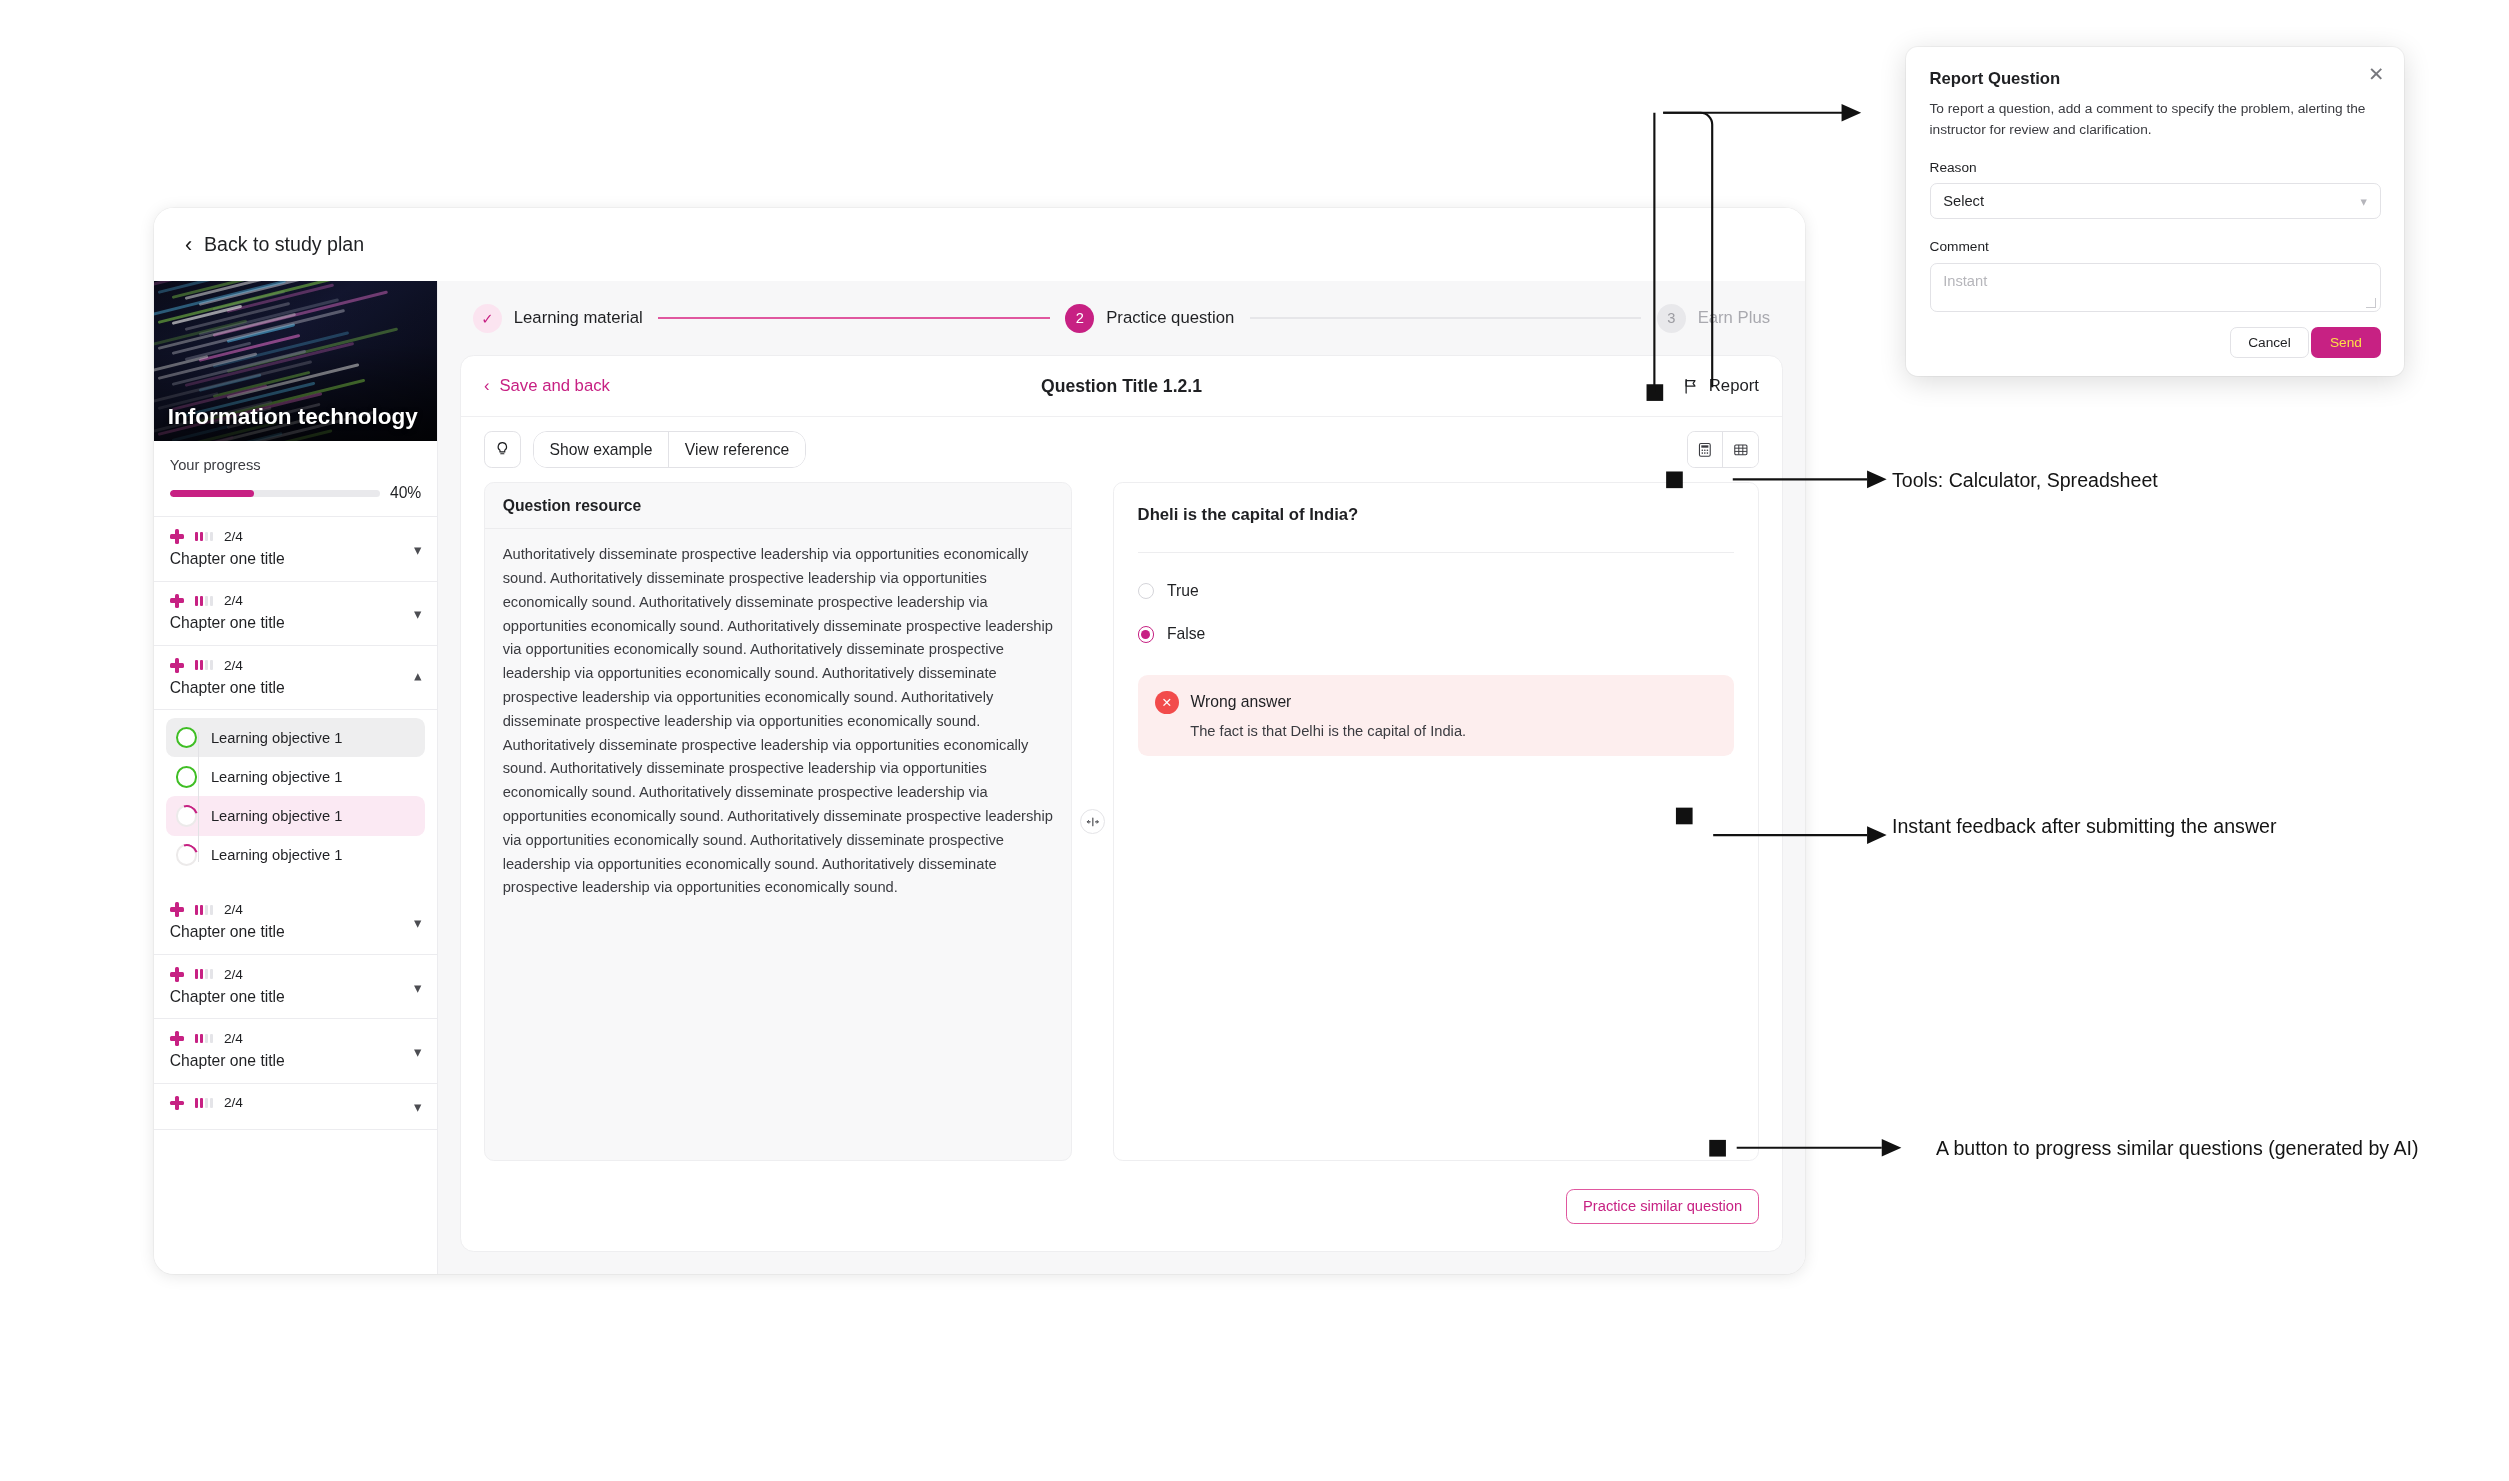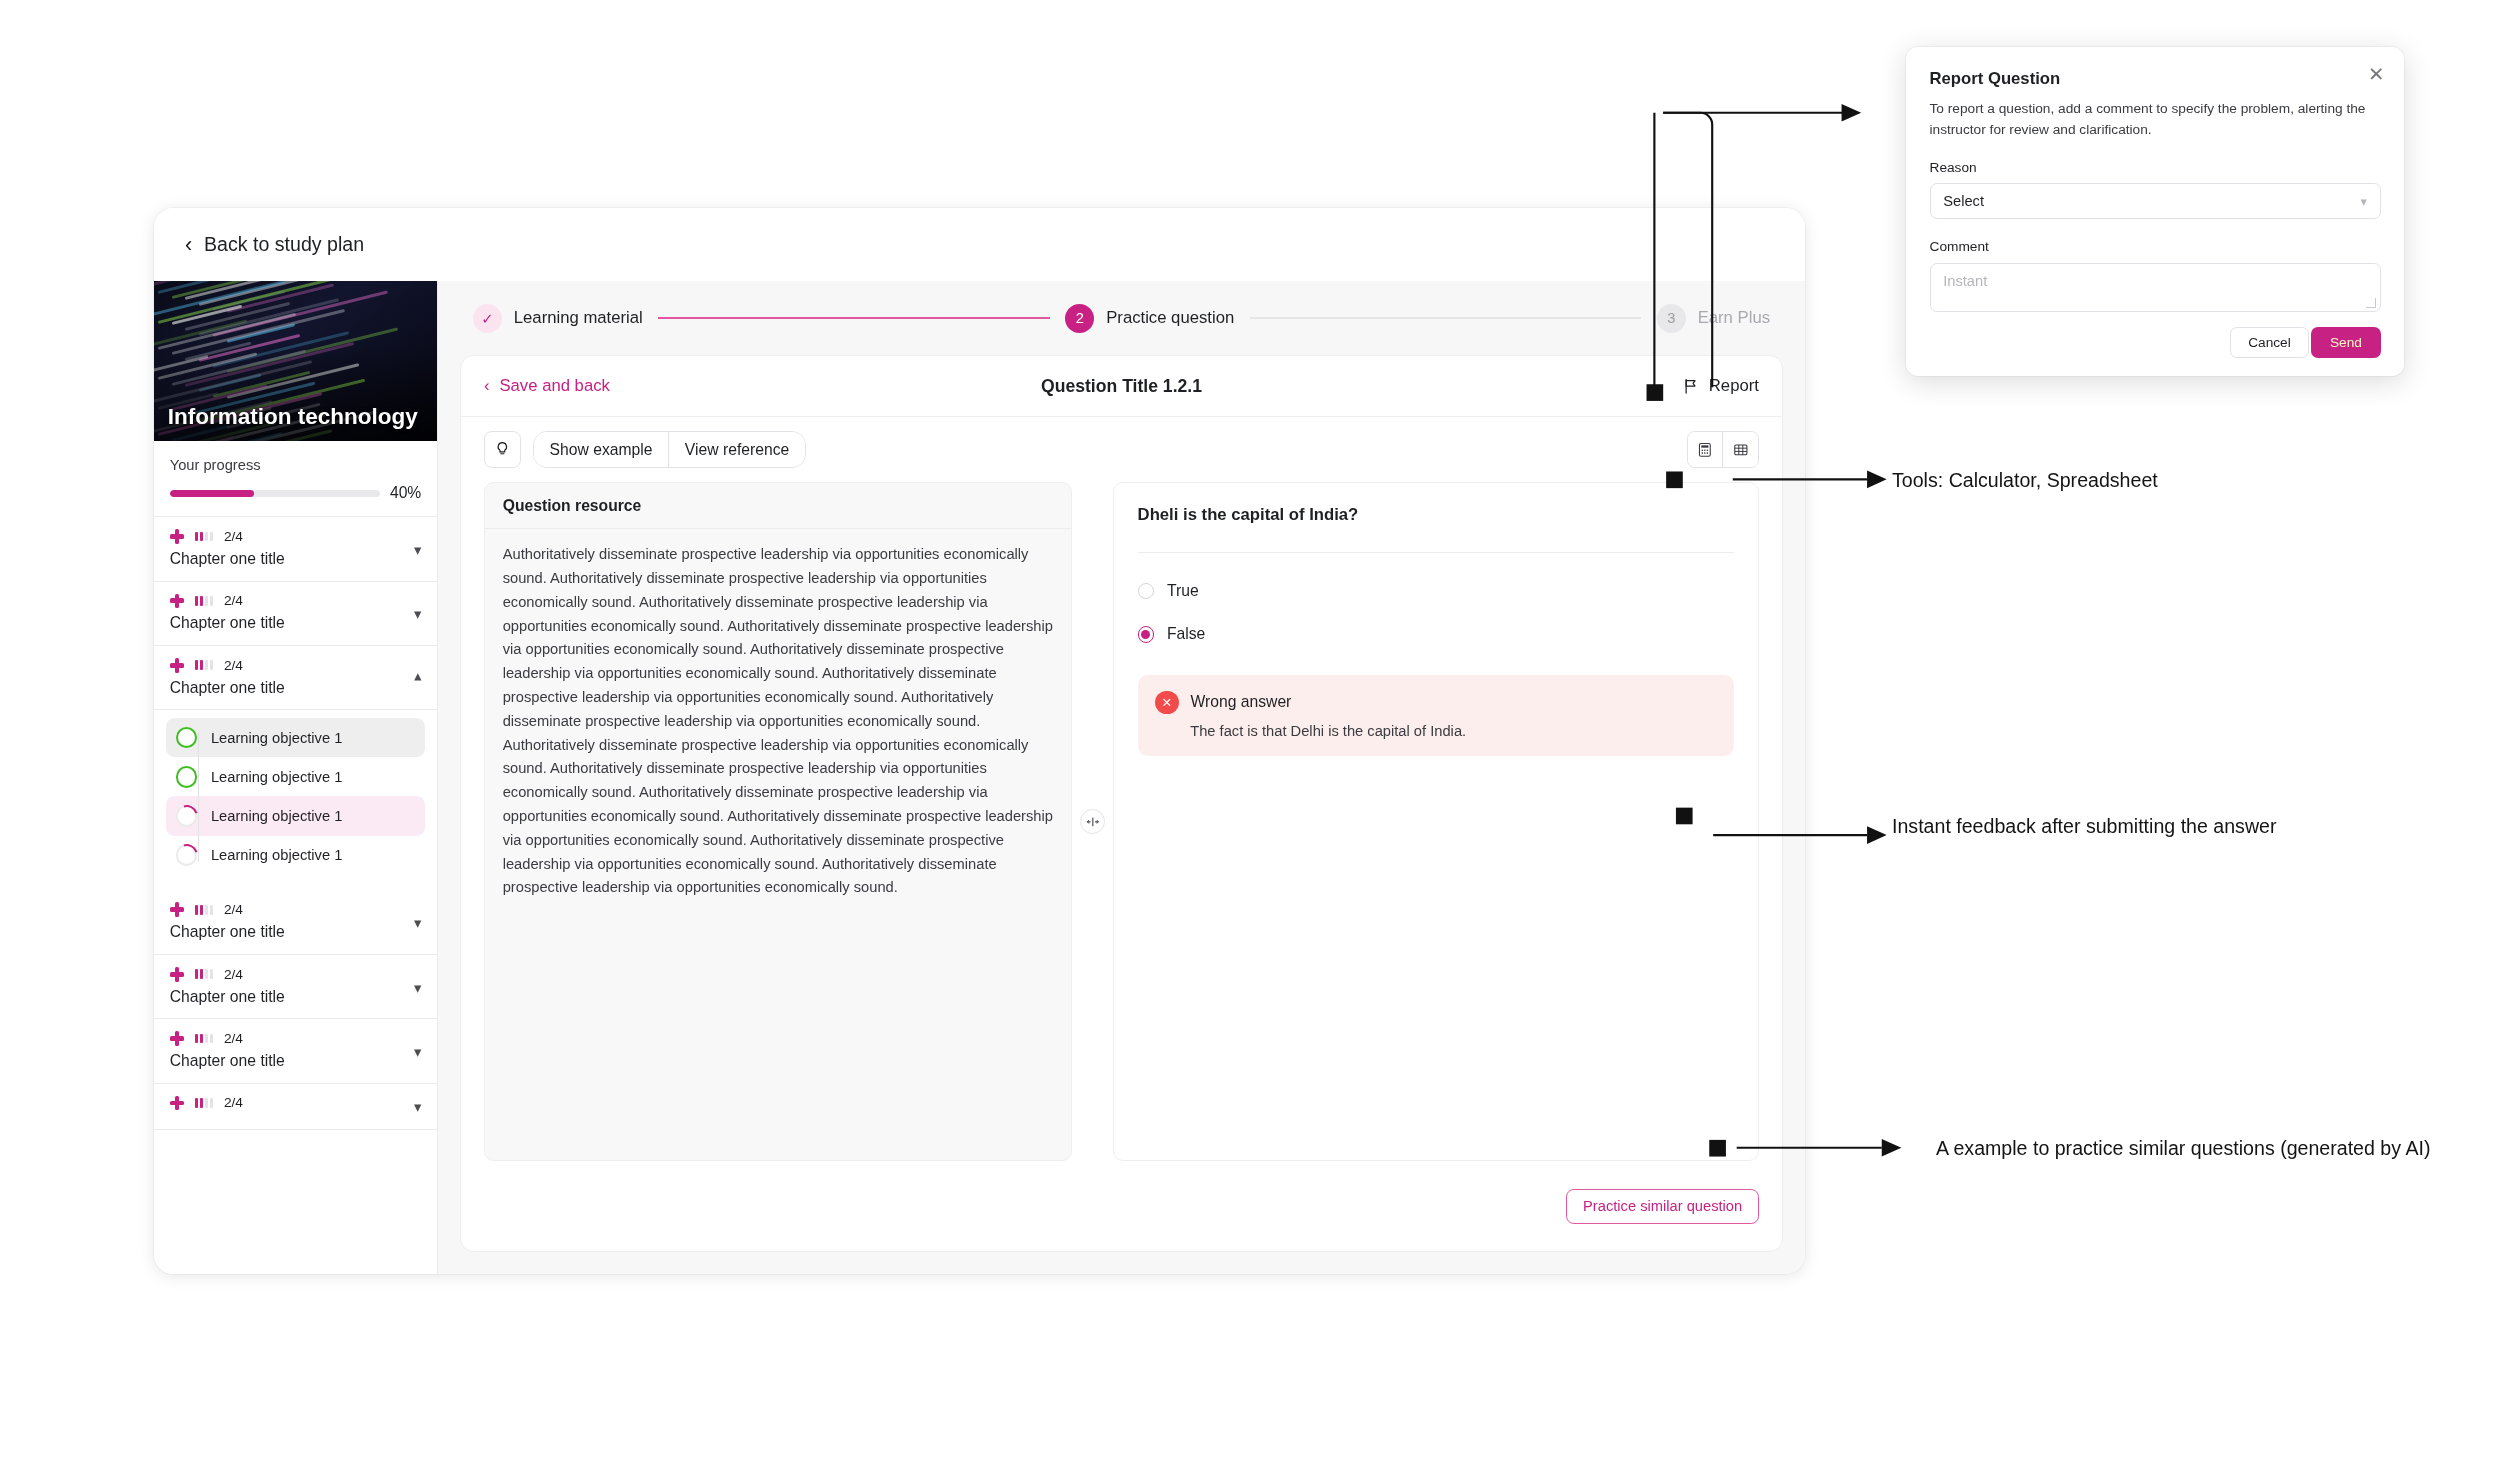--- a/index.html
+++ b/index.html
@@ -240,21 +240,21 @@
     content:''; position:absolute; right:3.9px; bottom:2.9px; width:8.8px; height:8.8px;
     border-right: 1.5px solid #c9c9ce; border-bottom: 1.5px solid #c9c9ce;
   }
   .dlg-actions { margin-top: 15.7px; display: flex; justify-content: flex-end; gap: 2px; }
   .btn-cancel {
     border: 1px solid #e2e2e6; background: #fff; border-radius: 6.9px;
     padding: 6.9px 17.6px; font-size: 13.7px; color: #1f2023; font-family: inherit; cursor: pointer;
   }
   .btn-send {
     border: 0; background: #C72183; border-radius: 6.9px;
-    padding: 7.8px 18.6px; font-size: 13.7px; color: #fef9c3; font-family: inherit; cursor: pointer;
+    padding: 7.8px 18.6px; font-size: 13.7px; color: #fde047; font-family: inherit; cursor: pointer;
   }
 
   
   .ann-label {
     position: absolute; font-size: 19.6px; color: #141414; white-space: nowrap;
   }
   .ann-svg { position: absolute; left: 0; top: 0; width: 2509px; height: 1482px; pointer-events: none; }
 </style>
 </head>
 <body>
@@ -614,16 +614,16 @@
       <rect x="1744" y="1163" width="17" height="17"></rect>
     </g>
     <g stroke="#111" stroke-width="2.2" fill="none">
       <path d="M1688,400 V115"></path>
       <path d="M1697,115 H1880"></path>
     </g>
   </svg>
 
   <div class="ann-label" style="left:1892px; top:469px;">Tools: Calculator, Spreadsheet</div>
   <div class="ann-label" style="left:1892px; top:815px;">Instant feedback after submitting the answer</div>
-  <div class="ann-label" style="left:1936px; top:1137px;">A example to practice similar questions (generated by AI)</div>
+  <div class="ann-label" style="left:1936px; top:1137px;">A button to progress similar questions (generated by AI)</div>
 
 </div>
 
 
 </body></html>

